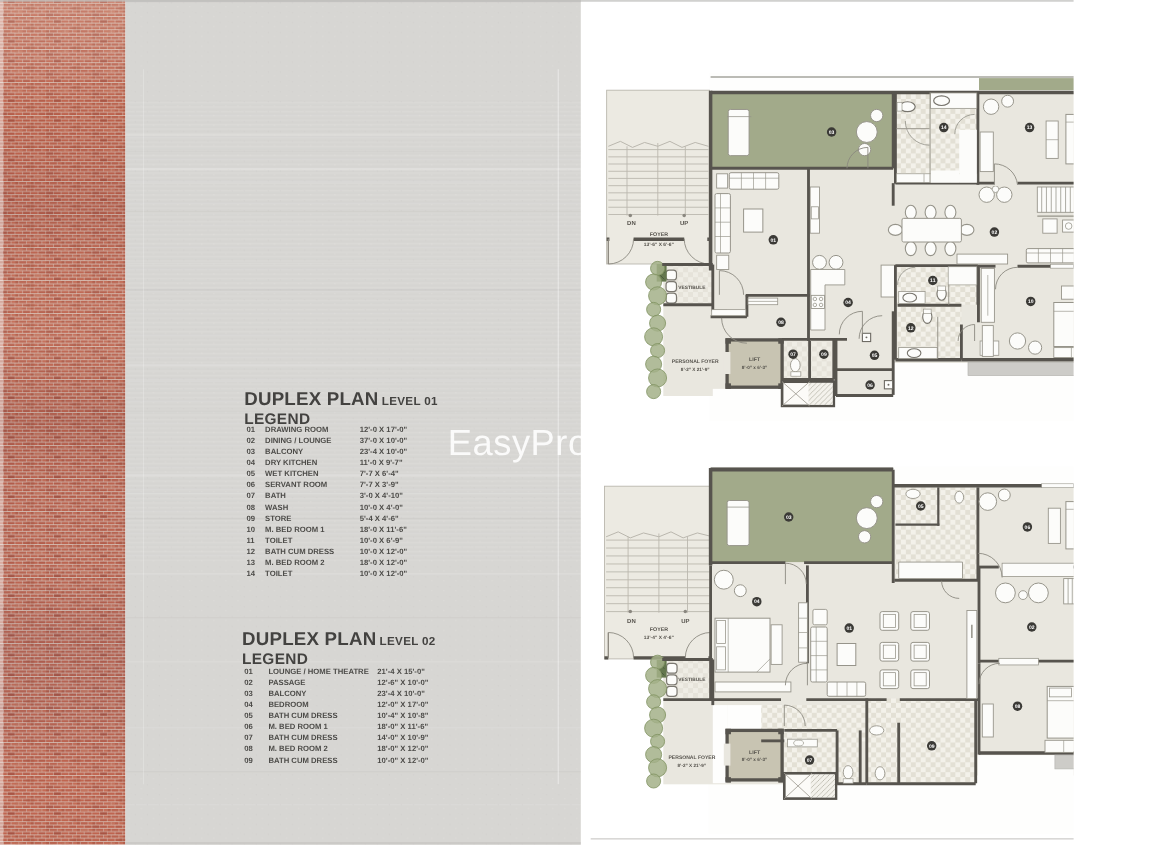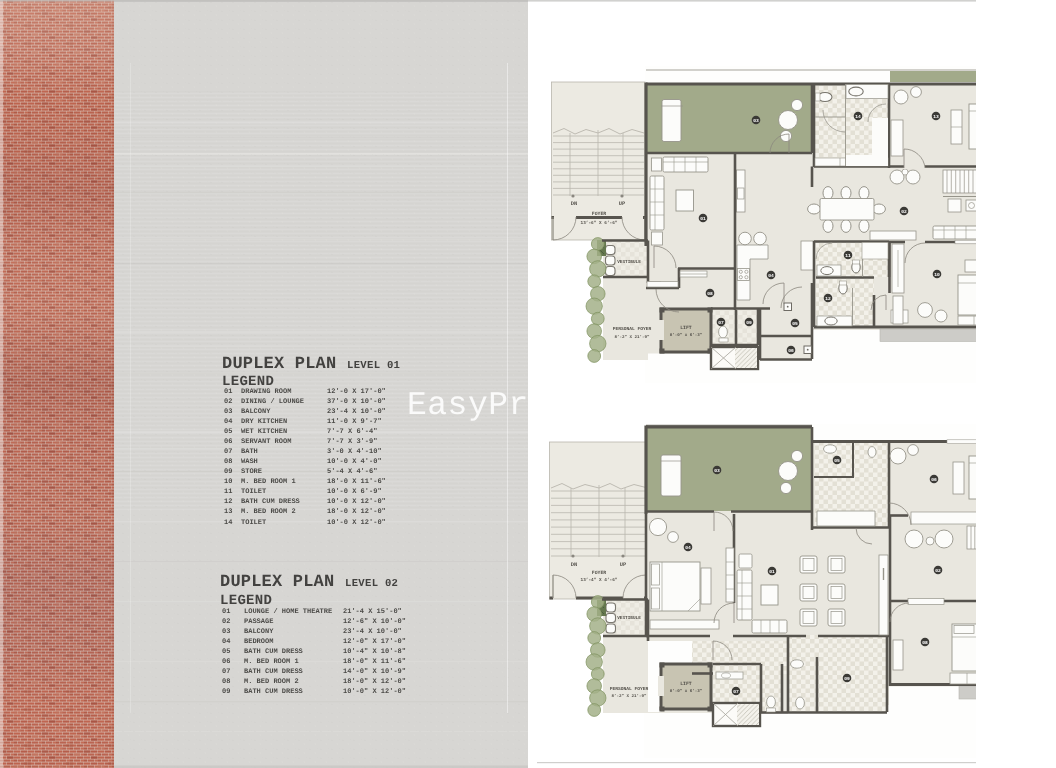--- a/index.html
+++ b/index.html
@@ -1,14 +1,14 @@
 <!DOCTYPE html>
 <html><head><meta charset="utf-8"><style>
 html,body{margin:0;padding:0;background:#fff;}
-.page{position:relative;width:976px;height:768px;overflow:hidden;font-family:Liberation Mono, monospace;}
+.page{position:relative;width:976px;height:768px;overflow:hidden;font-family:Liberation Sans, sans-serif;}
 svg{position:absolute;left:0;top:0;}
 svg text{-webkit-font-smoothing:antialiased;text-rendering:geometricPrecision;}
 </style></head><body>
 <div class="page">
 <svg width="1056" height="768" viewBox="0 0 1056 768">
 <defs>
 <pattern id="bk" width="14" height="6" patternUnits="userSpaceOnUse">
   <rect width="14" height="6" fill="#dacfc7"></rect>
   <rect x="0" y="0.4" width="6.55" height="2.3" fill="#bc6450"></rect>
   <rect x="7" y="0.4" width="6.55" height="2.3" fill="#b25c4a"></rect>

